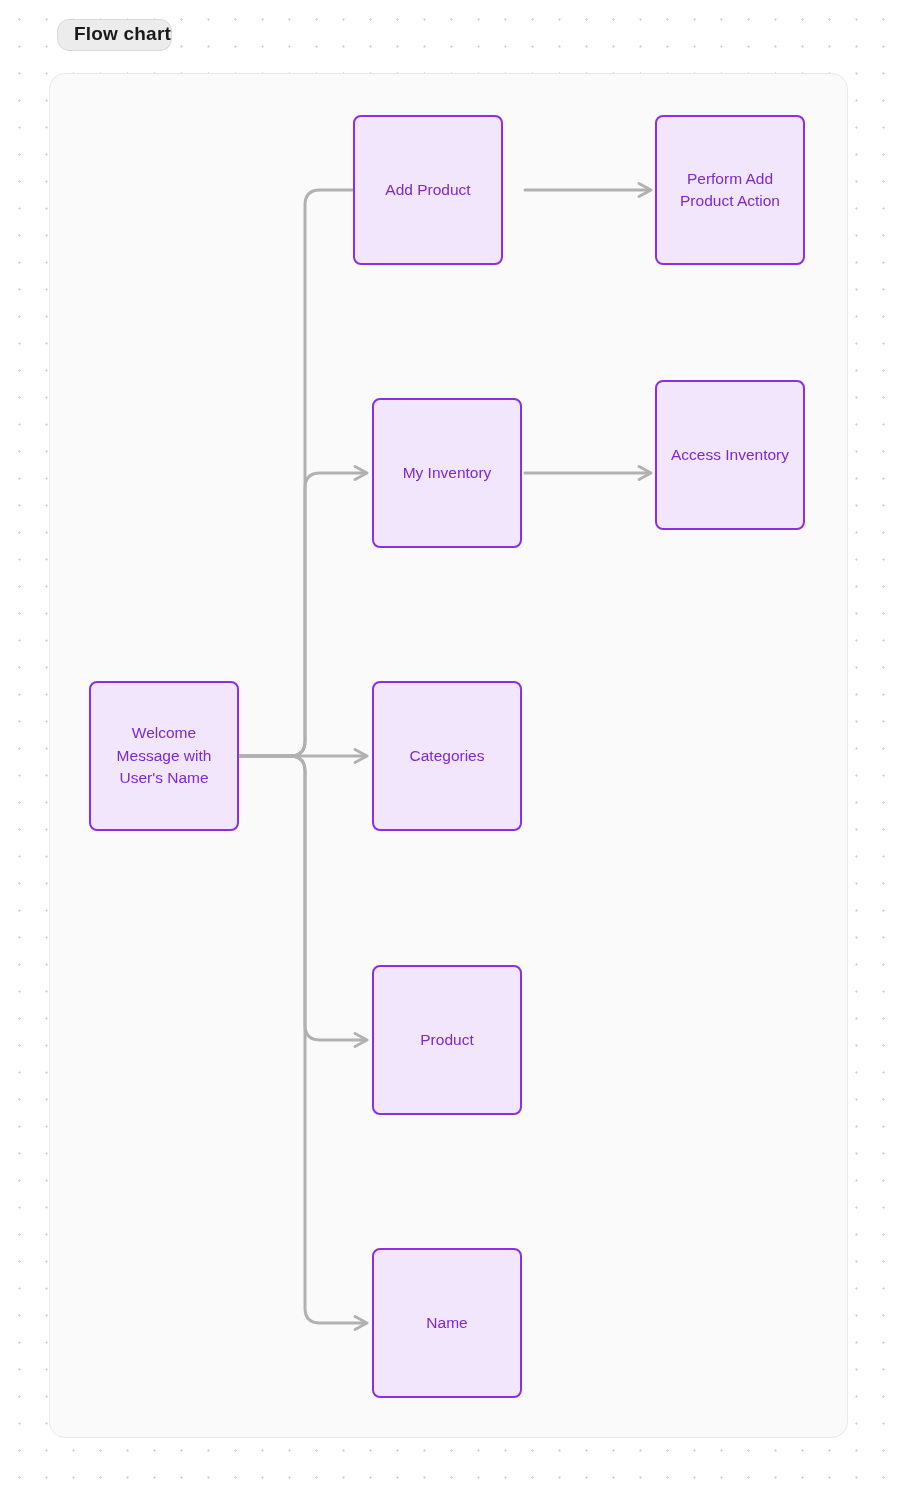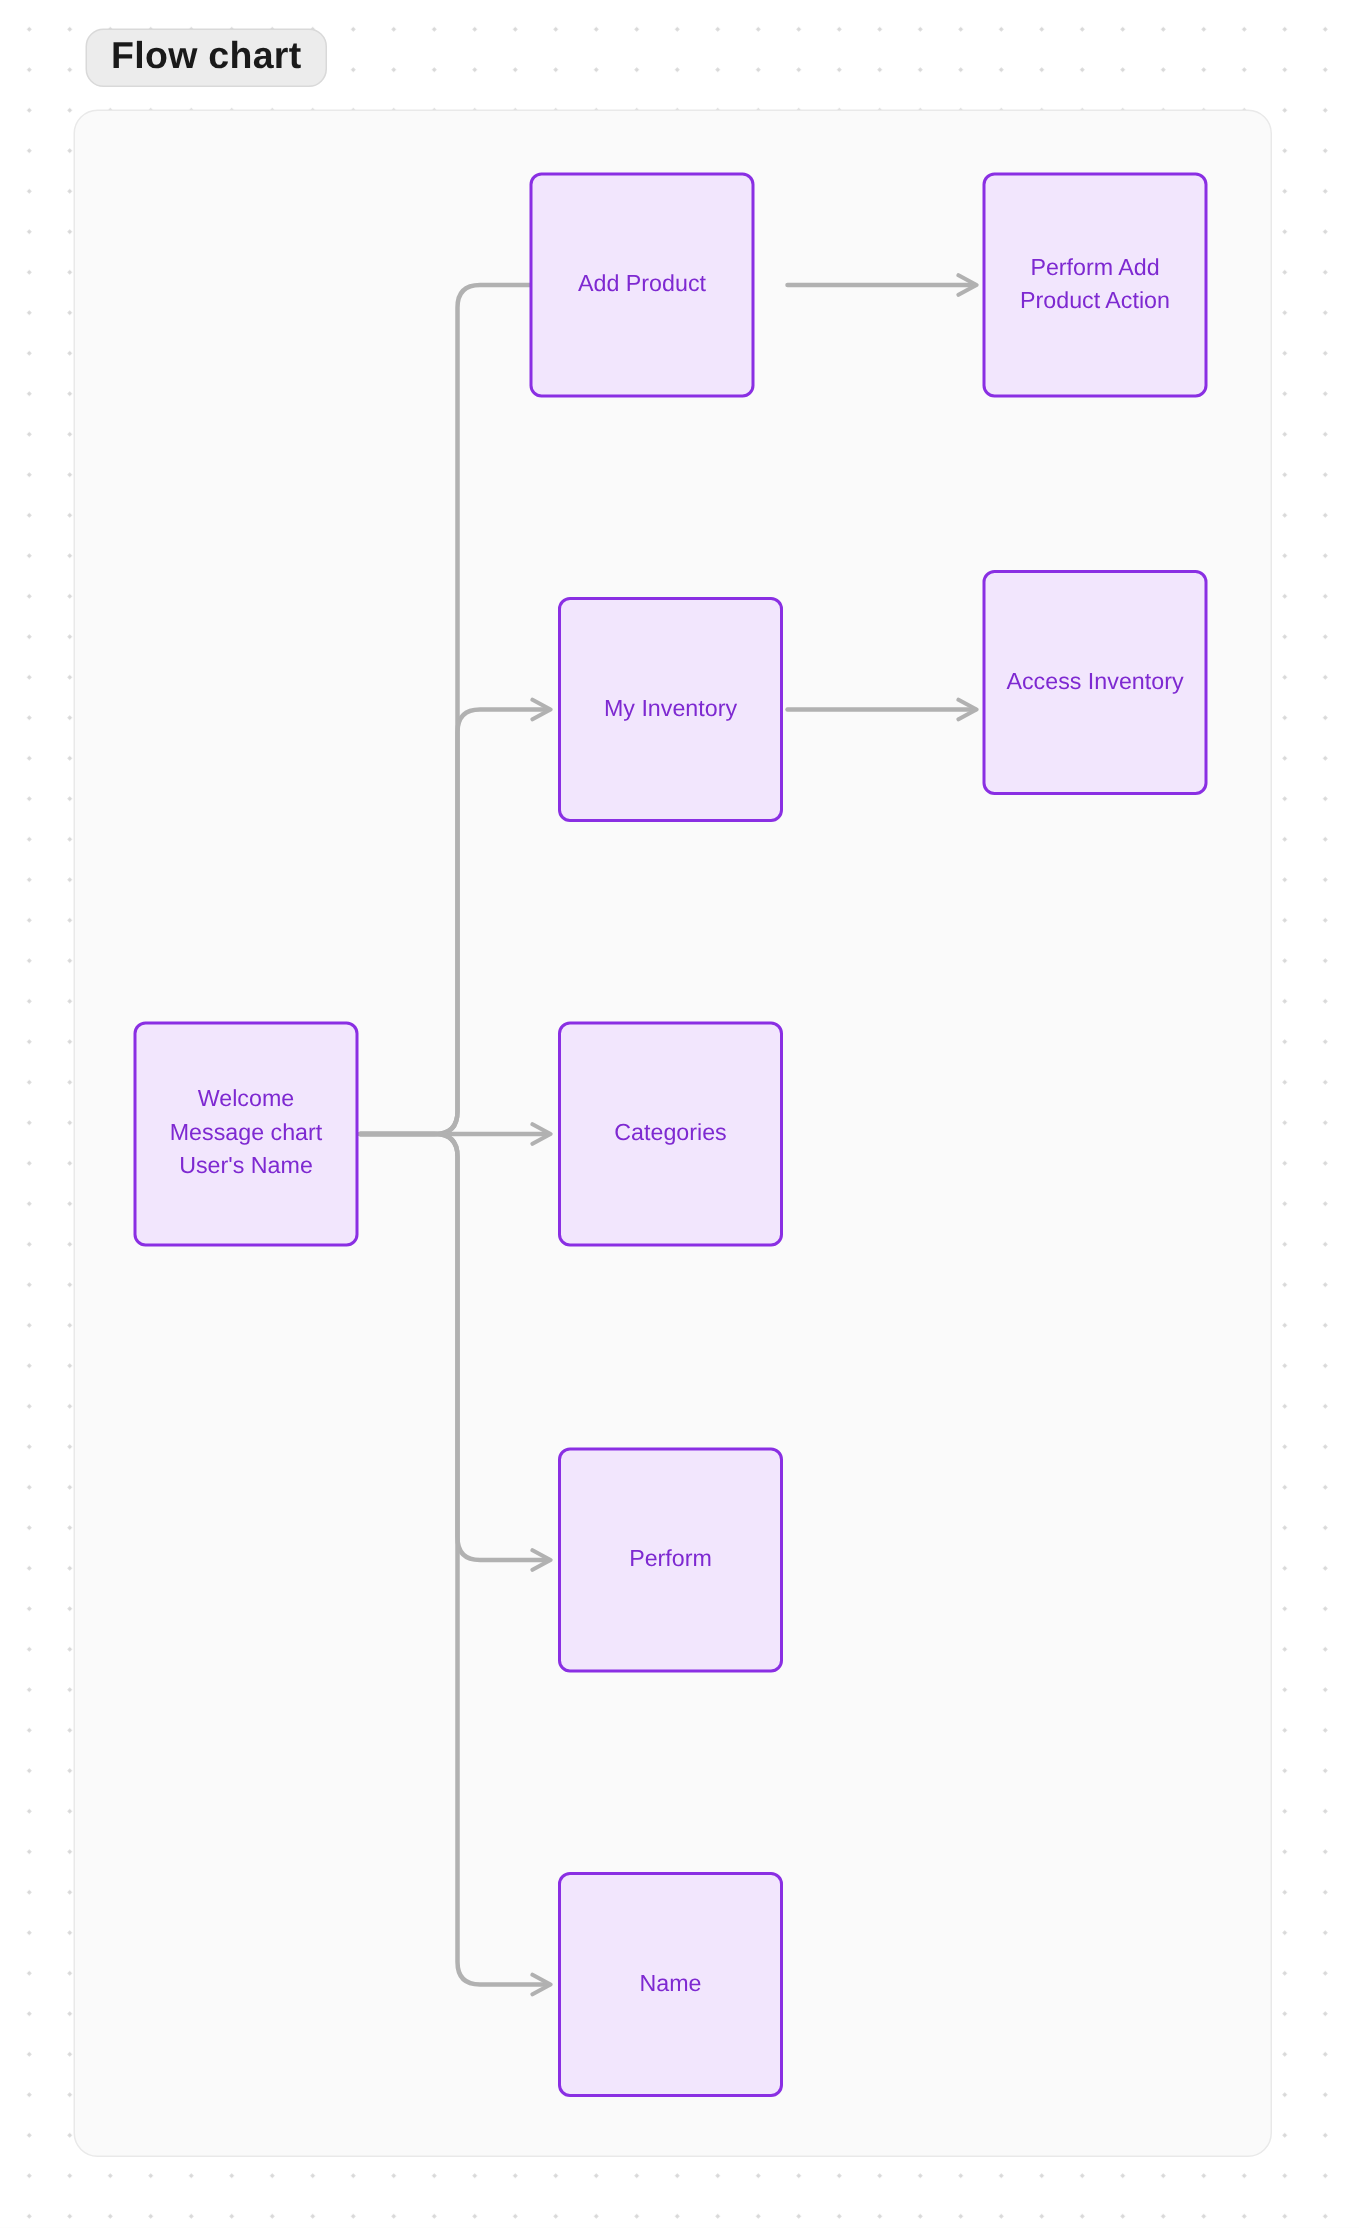--- a/index.html
+++ b/index.html
@@ -21,25 +21,25 @@
     font-family:"Liberation Sans", sans-serif;
     background-color:#ffffff;
     background-image:radial-gradient(var(--dot) 1.3px, transparent 1.4px);
     background-size:27px 27px;
     background-position:6px 6px;
     overflow:hidden;
   }
   .title-badge{
     position:absolute;
     left:57px; top:19px;
-    padding:3px 16px 5px 16px;
+    padding:3px 0 5px 16px;
     background:var(--badge-fill);
     border:1px solid var(--badge-border);
     border-radius:12px;
-    font-size:25px;
+    font-size:19px;
     font-weight:600;
     color:var(--title-text);
     letter-spacing:0.2px;
     z-index:3;
   }
   .panel{
     position:absolute;
     left:49px; top:73px;
     width:799px; height:1365px;
     background:var(--panel-fill);
@@ -104,35 +104,35 @@
   <path class="edge" d="M 240 756 L 290 756 Q 305 756 305 741 L 305 205 Q 305 190 320 190 L 366 190" marker-end="url(#arrowhead)"></path>
   <path class="edge" d="M 240 756 L 290 756 Q 305 756 305 741 L 305 488 Q 305 473 320 473 L 366 473" marker-end="url(#arrowhead)"></path>
   <path class="edge" d="M 240 756 L 366 756" marker-end="url(#arrowhead)"></path>
   <path class="edge" d="M 240 756 L 290 756 Q 305 756 305 771 L 305 1025 Q 305 1040 320 1040 L 366 1040" marker-end="url(#arrowhead)"></path>
   <path class="edge" d="M 240 756 L 290 756 Q 305 756 305 771 L 305 1308 Q 305 1323 320 1323 L 366 1323" marker-end="url(#arrowhead)"></path>
   <path class="edge" d="M 525 190 L 650 190" marker-end="url(#arrowhead)"></path>
   <path class="edge" d="M 525 473 L 650 473" marker-end="url(#arrowhead)"></path>
 </svg>
 
 <div class="node node-welcome">
-  <span>Welcome Message chart User's Name</span>
+  <span>Welcome Message with User's Name</span>
 </div>
 <div class="node node-add-product">
   <span>Add Product</span>
 </div>
 <div class="node node-perform-add">
   <span>Perform Add Product Action</span>
 </div>
 <div class="node node-my-inventory">
   <span>My Inventory</span>
 </div>
 <div class="node node-access-inventory">
   <span>Access Inventory</span>
 </div>
 <div class="node node-categories">
   <span>Categories</span>
 </div>
 <div class="node node-settings">
-  <span>Perform</span>
+  <span>Product</span>
 </div>
 <div class="node node-help">
   <span>Name</span>
 </div>
 
 </body></html>

